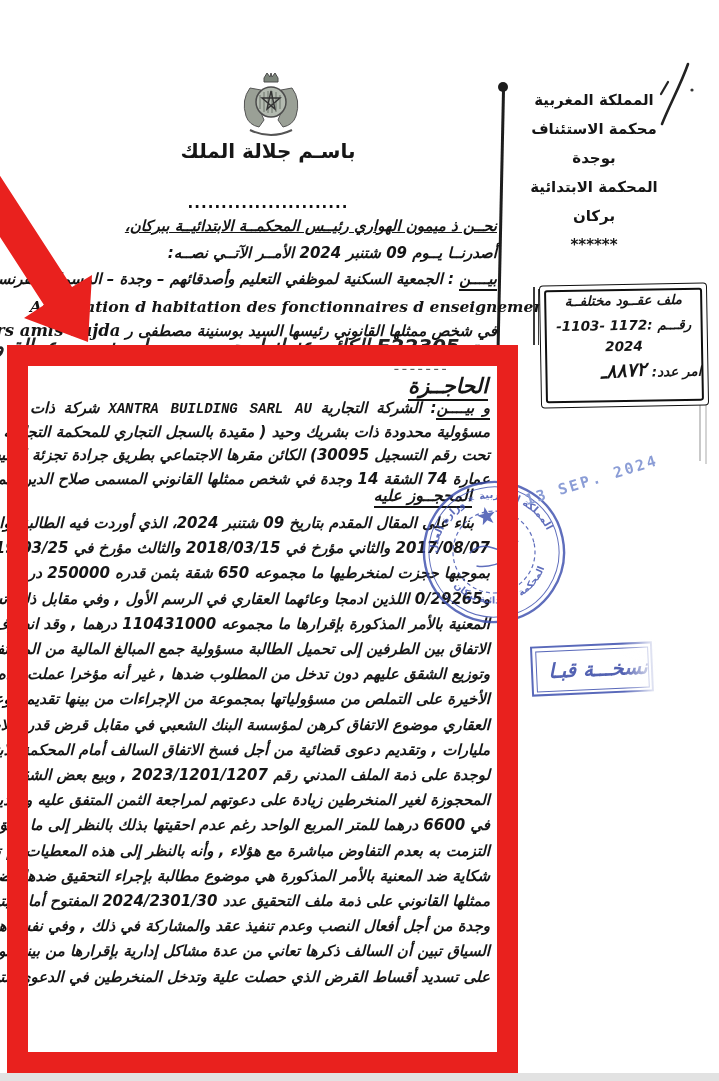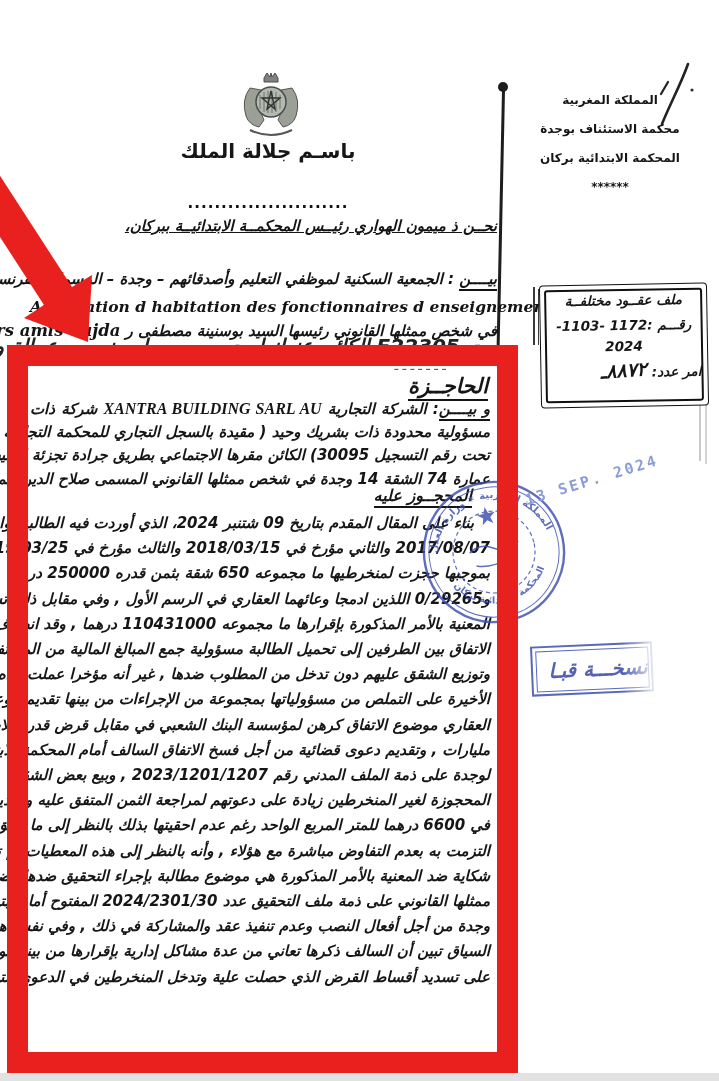--- a/index.html
+++ b/index.html
@@ -14,21 +14,21 @@
   .ctr{text-align:center;}
   .serif{font-family:"DejaVu Serif",serif;}
   .mono{font-family:"DejaVu Sans Mono",monospace;}
 
   
   .motto1{left:148px;top:139px;width:240px;font-size:20px;}
   .motto2{left:148px;top:173px;width:240px;font-size:15px;}
   .dots{left:148px;top:194px;width:240px;font-size:15px;letter-spacing:1px;color:#111;}
 
   
-  .court{left:540px;top:86px;width:140px;font-size:12px;line-height:29px;}
+  .court{left:524px;top:86px;width:140px;font-size:15px;line-height:29px;}
 
   
   .introline{left:18px;width:479px;font-size:15px;color:#141414;}
   .frline{left:30px;width:467px;font-size:15.5px;color:#141414;}
   .u{border-bottom:2px solid #141414;padding-bottom:1px;}
 
   
   .pin-dot{left:498px;top:82px;width:10px;height:10px;border-radius:50%;background:#1d1d1d;}
   .pin-line{left:502px;top:90px;width:2.6px;height:256px;background:#1d1d1d;transform:rotate(1.2deg);transform-origin:top center;}
   .dline1{left:533px;top:287px;width:1.6px;height:58px;background:#3a3a3a;}
@@ -57,21 +57,21 @@
   .smudge{position:absolute;top:1px;left:12px;right:44px;height:8px;overflow:hidden;opacity:.75;}
   .smudge>div{margin-top:-9px;font-size:13px;letter-spacing:6px;color:#2c2c2c;}
   .bh1{position:absolute;top:8px;right:2px;font-size:21px;}
   .bh2{position:absolute;top:120px;right:18px;font-size:16px;margin-left:39px;}
   .p1{position:absolute;top:31px;right:0;left:0;}
   .p1 .tline{line-height:23.2px;font-size:15px;}
   .pbody{position:absolute;top:145px;right:0;left:2px;}
   .pbody .tline{line-height:25.2px;font-size:15px;}
   .tline{font-weight:bold;font-style:italic;}
   .indent1{padding-right:16px;}
-  .company{font-family:Liberation Serif, serif;font-size:16px;}
+  .company{font-family:Liberation Mono, monospace;font-size:14px;}
 
   
   .round-stamp{left:418px;top:476px;width:152px;height:152px;z-index:2;opacity:.82;transform:rotate(-12deg);}
   .date-stamp{left:522px;top:468px;width:160px;font-size:15px;letter-spacing:2.5px;color:#8b9dd6;
               transform:rotate(-17deg);z-index:2;font-weight:bold;}
   .copy-stamp{left:531px;top:644px;width:118px;height:46px;border:2px solid #3d4fae;z-index:2;
               transform:rotate(-2.5deg);opacity:.85;}
   .copy-stamp-inner{position:absolute;inset:2.5px;border:1px solid #3d4fae;display:flex;align-items:center;justify-content:flex-end;overflow:hidden;}
   .copy-text{font-size:20px;font-weight:bold;color:#3647a5;padding-left:2px;white-space:nowrap;direction:rtl;}
   .copy-fade{position:absolute;top:-4px;bottom:-4px;right:-6px;width:34px;
@@ -115,20 +115,21 @@
   </svg>
 
   <div class="abs pin-dot"></div>
   <div class="abs pin-line"></div>
   <div class="abs dline1"></div>
   <div class="abs dline2"></div>
   <div class="abs edge1"></div>
   <div class="abs edge2"></div>
 
   <div class="abs ar b i introline rt" style="top:217px;text-decoration:underline;">نحــن ذ ميمون الهواري رئيــس المحكمــة الابتدائيــة ببركان،</div>
+  <div class="abs ar b i introline rt" style="top:244px;">أصدرنــا يــوم 09 شتنبر 2024 الأمــر الآتــي نصــه:</div>
   <div class="abs ar b i introline just" style="top:270px;"><span class="u">بيــــن</span><span> : الجمعية السكنية لموظفي التعليم وأصدقائهم – وجدة – المسماة بالفرنسية</span></div>
   <div class="abs b i serif frline just" style="top:297px;">Association d habitation des fonctionnaires d enseignement et</div>
   <div class="abs ar b i introline just" style="top:321px;"><span>في شخص ممثلها القانوني رئيسها السيد بوسنينة مصطفى ر</span> <span class="serif" style="font-size:16.5px;">leurs amis oujda</span></div>
   <div class="abs ar b i covered just">ببت F22305 الكائن عنوانها بحي موسى ابن نوصير عمالة وجدة انكاد</div>
 
   <div class="abs ar casebox">
     <div class="casebox-inner"></div>
     <div class="abs b i ctr l1">ملف عقــود مختلفــة</div>
     <div class="abs b i ctr l2">رقـــم :1172 -1103-</div>
     <div class="abs b i ctr l3">2024</div>

